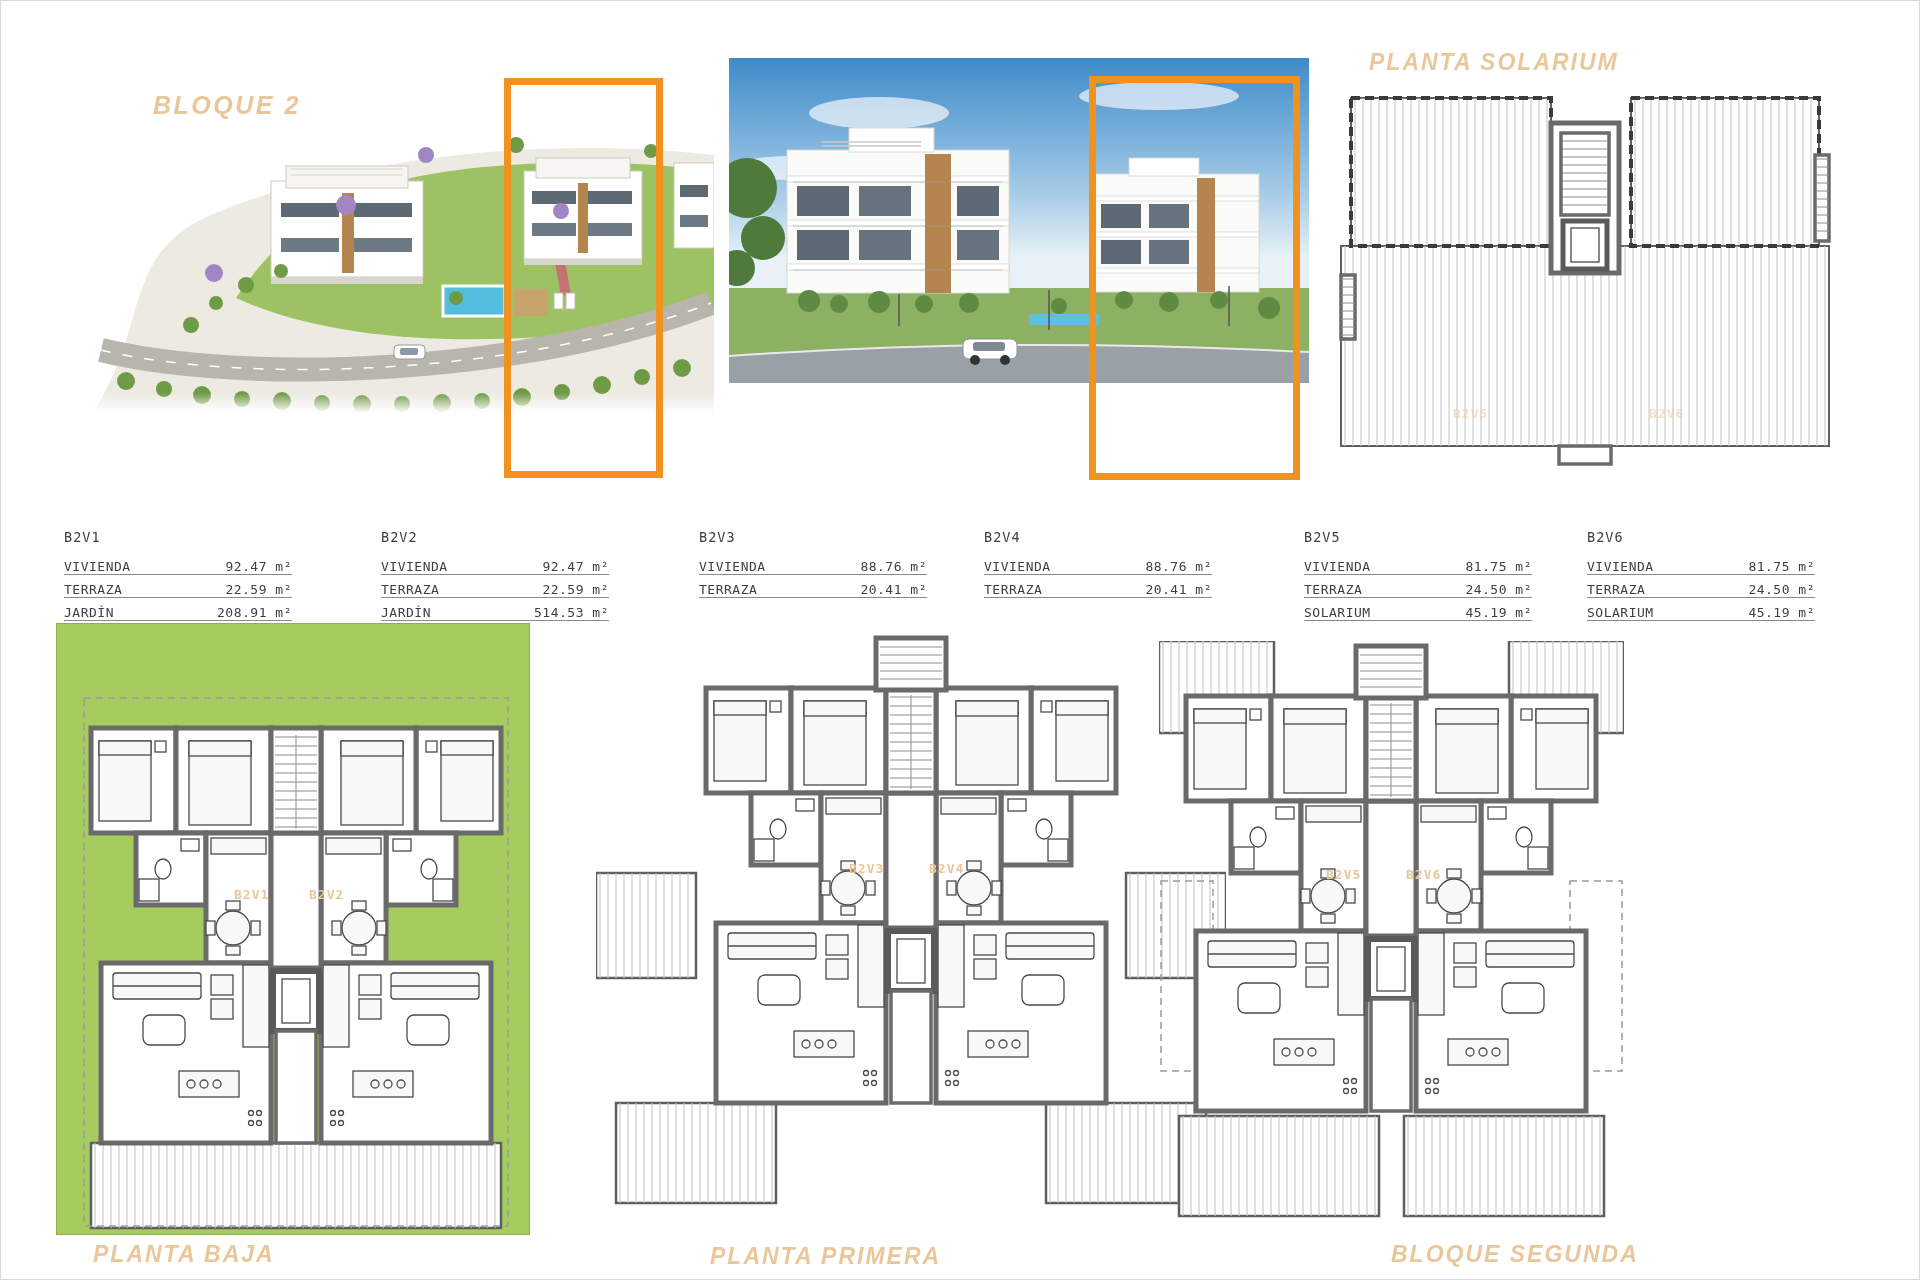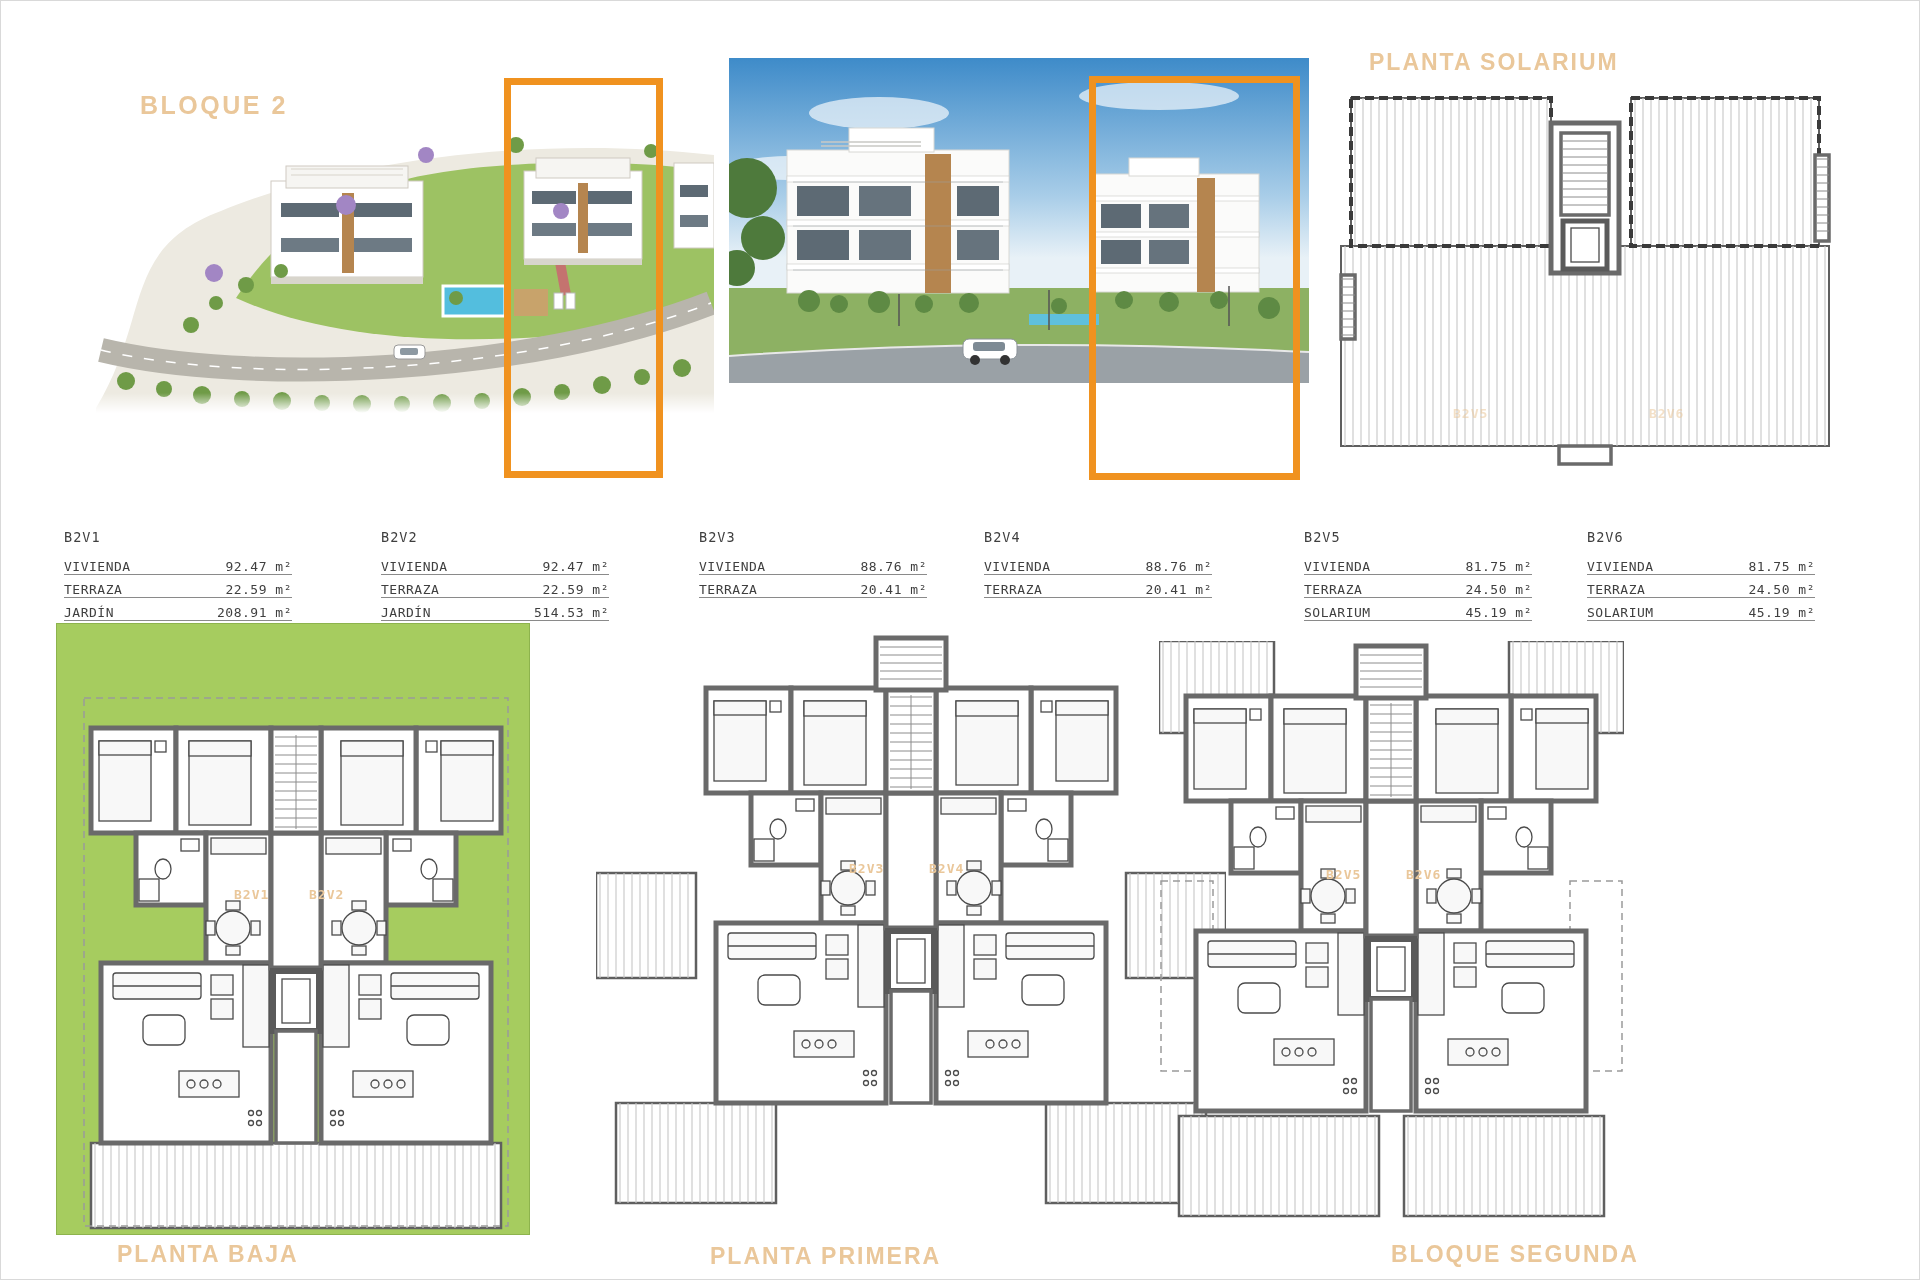--- a/index.html
+++ b/index.html
@@ -1,20 +1,20 @@
 <!DOCTYPE html>
 <html style="--accent_tan: #eac79a; --highlight_orange: #f0921f; --garden_green: #a6cc5f; --wall_grey: #6a6a6a; --table_text: #3f3f3f; --sky_blue: #3e8bc9; --pool_blue: #53bede;"><head>
 <meta charset="utf-8">
 <style>
   html,body{margin:0;padding:0;background:#ffffff;}
   .sheet{position:relative;width:1920px;height:1280px;background:#fff;overflow:hidden;
          font-family:"Liberation Sans",sans-serif;border:1px solid #d9d9d9;box-sizing:border-box;}
   .abs{position:absolute;}
   
-  .tan-title{color:var(--accent_tan);font-weight:bold;letter-spacing:2.5px;font-size:25px;}
+  .tan-title{color:var(--accent_tan);font-weight:bold;letter-spacing:2.5px;font-size:25px;font-style:italic;}
   .tan-title.small{font-size:23px;letter-spacing:2px;}
   
   .hl-rect{border:7px solid var(--highlight_orange);background:transparent;}
   
   .unit-table{position:absolute;width:228px;font-family:"DejaVu Sans Mono",monospace;
               color:var(--table_text);font-size:13px;}
   .ut-id{font-size:13.5px;letter-spacing:1px;margin-bottom:7px;}
   .ut-row{display:flex;justify-content:space-between;align-items:flex-end;
           border-bottom:1.2px solid #8a8a8a;height:22px;letter-spacing:.5px;}
   .ut-label{white-space:nowrap;margin-top:46px;}
@@ -116,21 +116,21 @@
       <g fill="#a286c4">
         <circle cx="250" cy="142" r="10"></circle>
           <circle cx="118" cy="210" r="9"></circle>
           <circle cx="465" cy="148" r="8"></circle>
           <circle cx="330" cy="92" r="8"></circle>
       </g>
       <rect x="0" y="330" width="618" height="20" fill="url(#fadeW)"></rect>
     </svg>
   </div>
 
-  <div class="abs tan-title" style="left:139px;top:90px;text-align:center;">BLOQUE 2</div>
+  <div class="abs tan-title" style="left:152px;top:90px;text-align:center;">BLOQUE 2</div>
 
   <div class="abs" style="left:728px;top:57px;width:580px;height:325px;">
     <svg viewBox="0 0 580 325" width="580" height="325">
       <defs>
         <linearGradient id="sky" x1="0" y1="0" x2="0" y2="1">
           <stop offset="0" stop-color="#3e8bc9"></stop>
             <stop offset=".55" stop-color="#a8cde8"></stop>
             <stop offset=".8" stop-color="#e8f1f7"></stop>
         </linearGradient>
       </defs>
@@ -666,17 +666,17 @@
       <rect class="wall2" x="212" y="358" width="40" height="112"></rect>
         </g>
         <g>
       <rect class="wall" x="197" y="5" width="70" height="52"></rect>
           <path class="lines" d="M201 14H263M201 22H263M201 30H263M201 38H263M201 46H263"></path>
         </g>
       </svg></div>
   <span class="plan-tag" style="left:1325px;top:866px;">B2V5</span>
   <span class="plan-tag" style="left:1405px;top:866px;">B2V6</span>
 
-  <div class="abs tan-title small" style="left:116px;top:1240px;">PLANTA BAJA</div>
+  <div class="abs tan-title small" style="left:92px;top:1240px;">PLANTA BAJA</div>
   <div class="abs tan-title small" style="left:709px;top:1242px;">PLANTA PRIMERA</div>
   <div class="abs tan-title small" style="left:1390px;top:1240px;">BLOQUE SEGUNDA</div>
 
 </div>
 
 </body></html>

